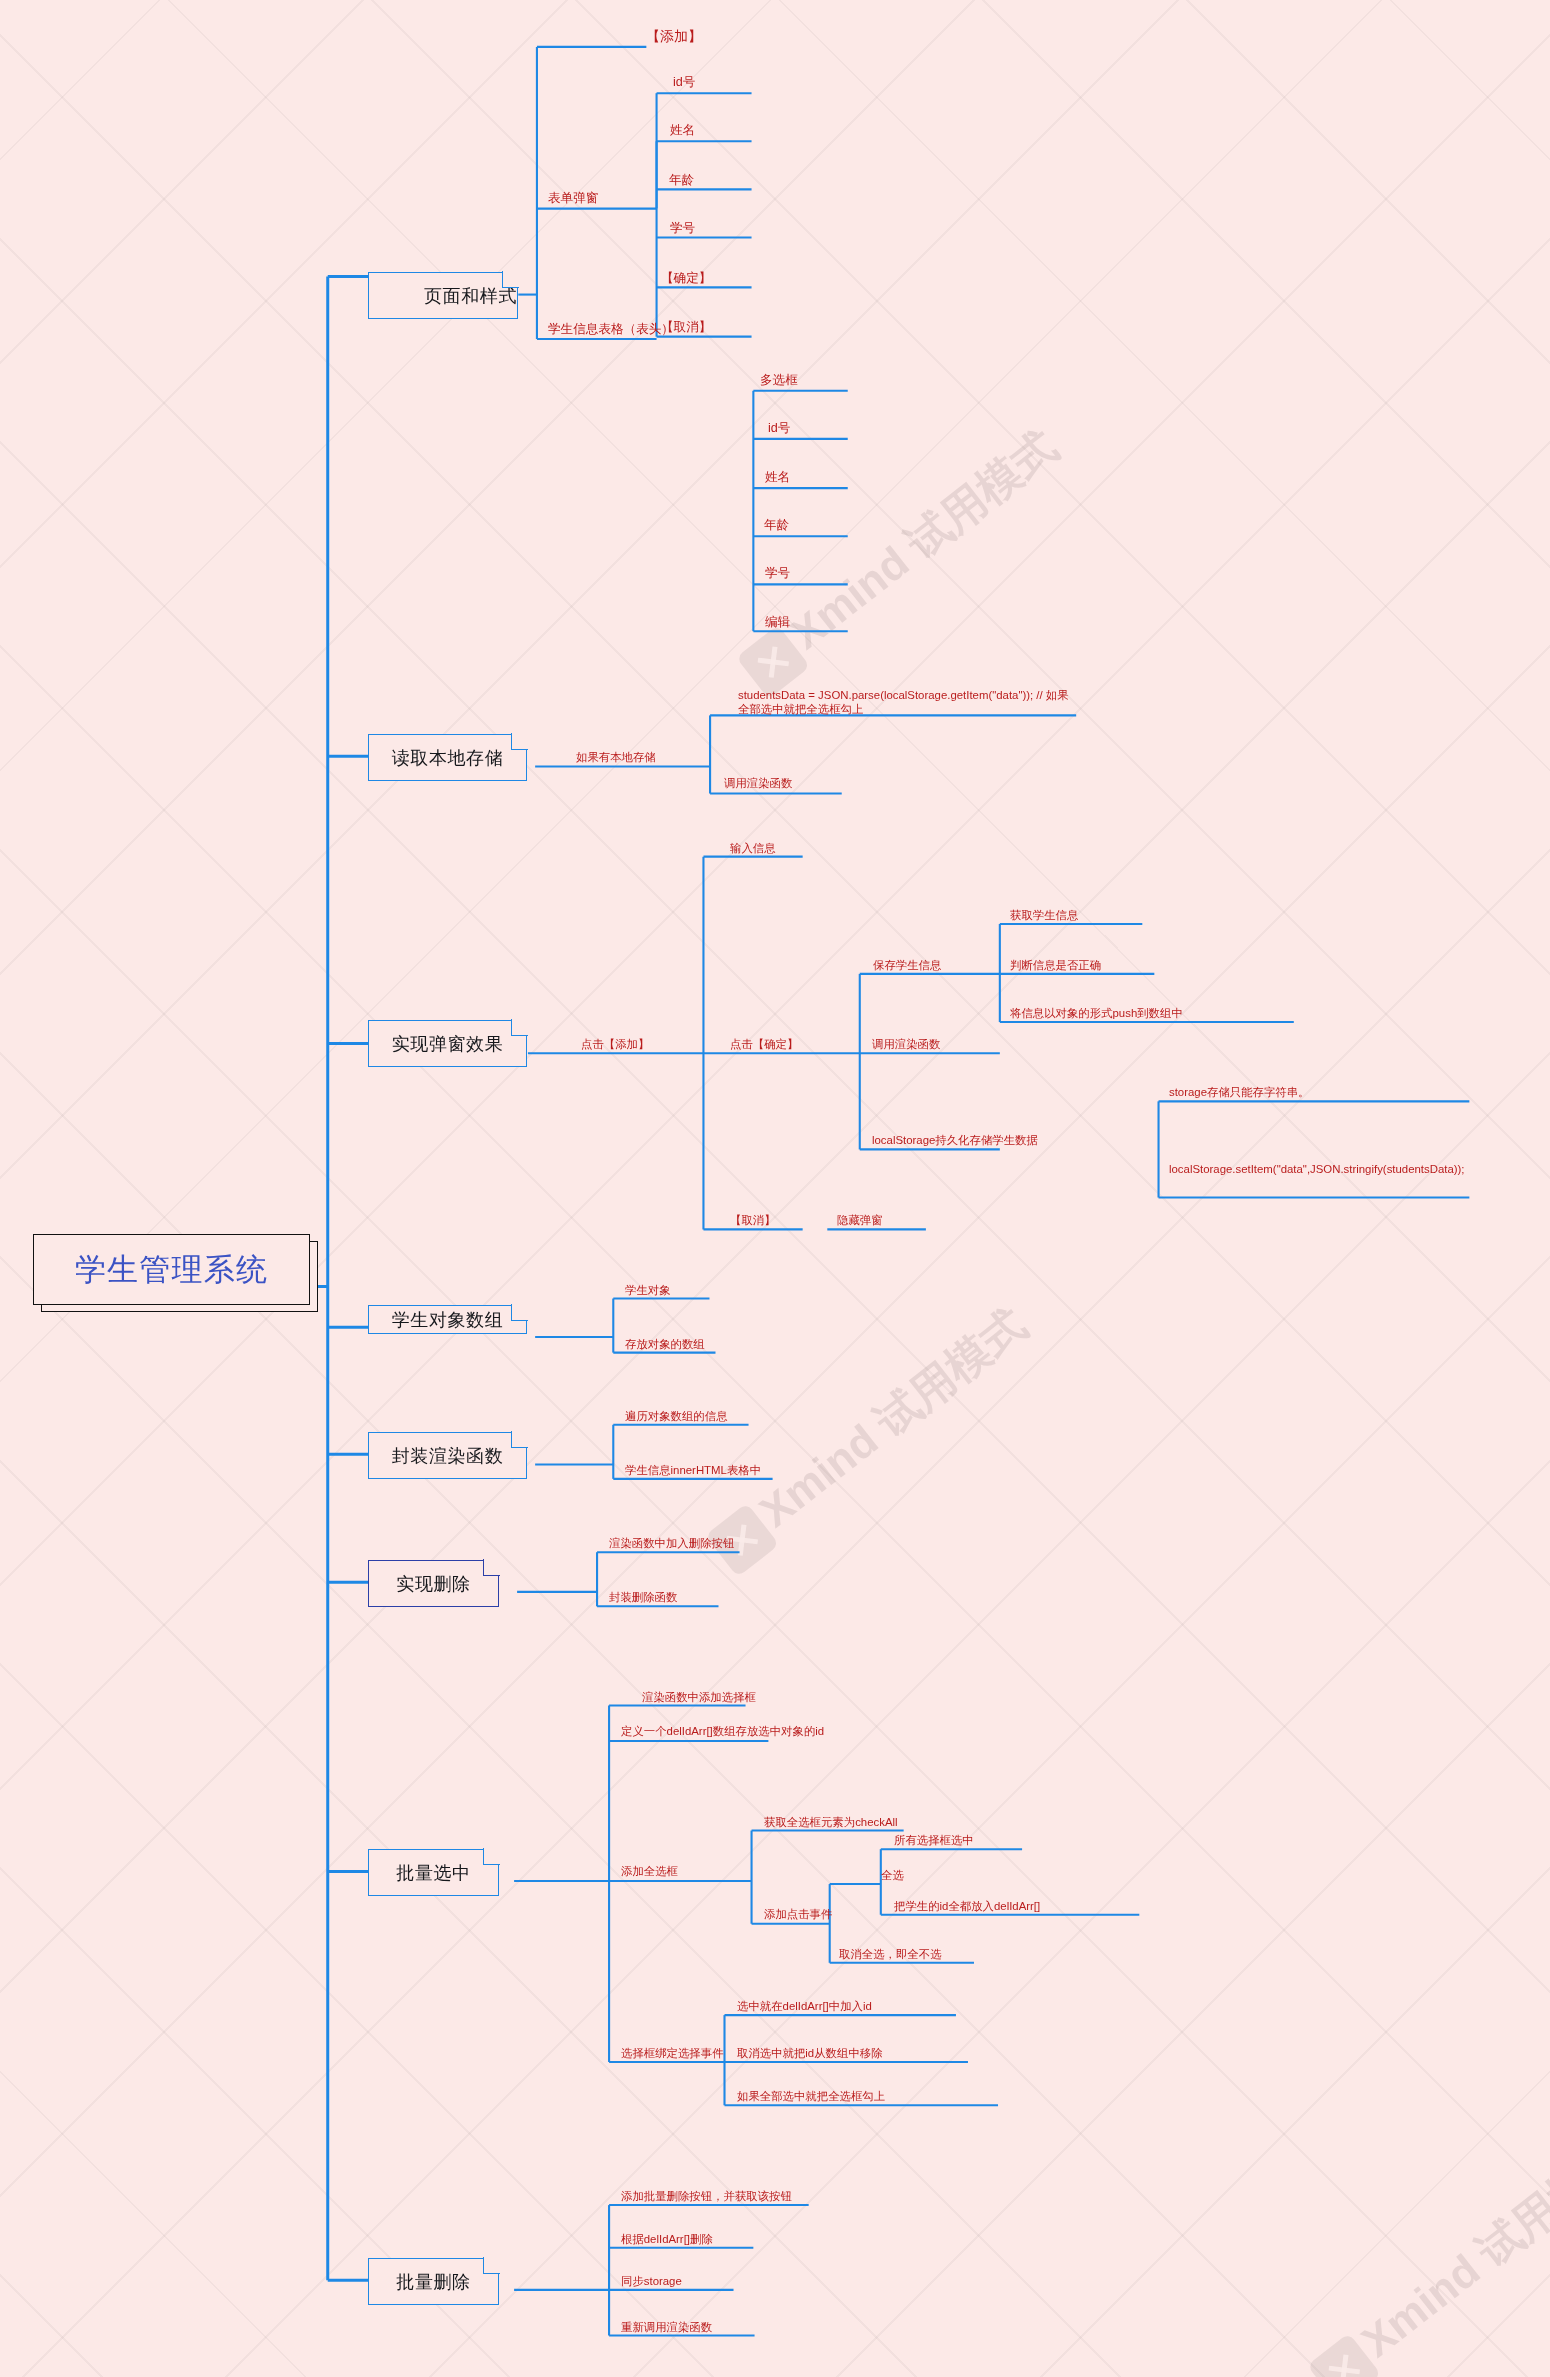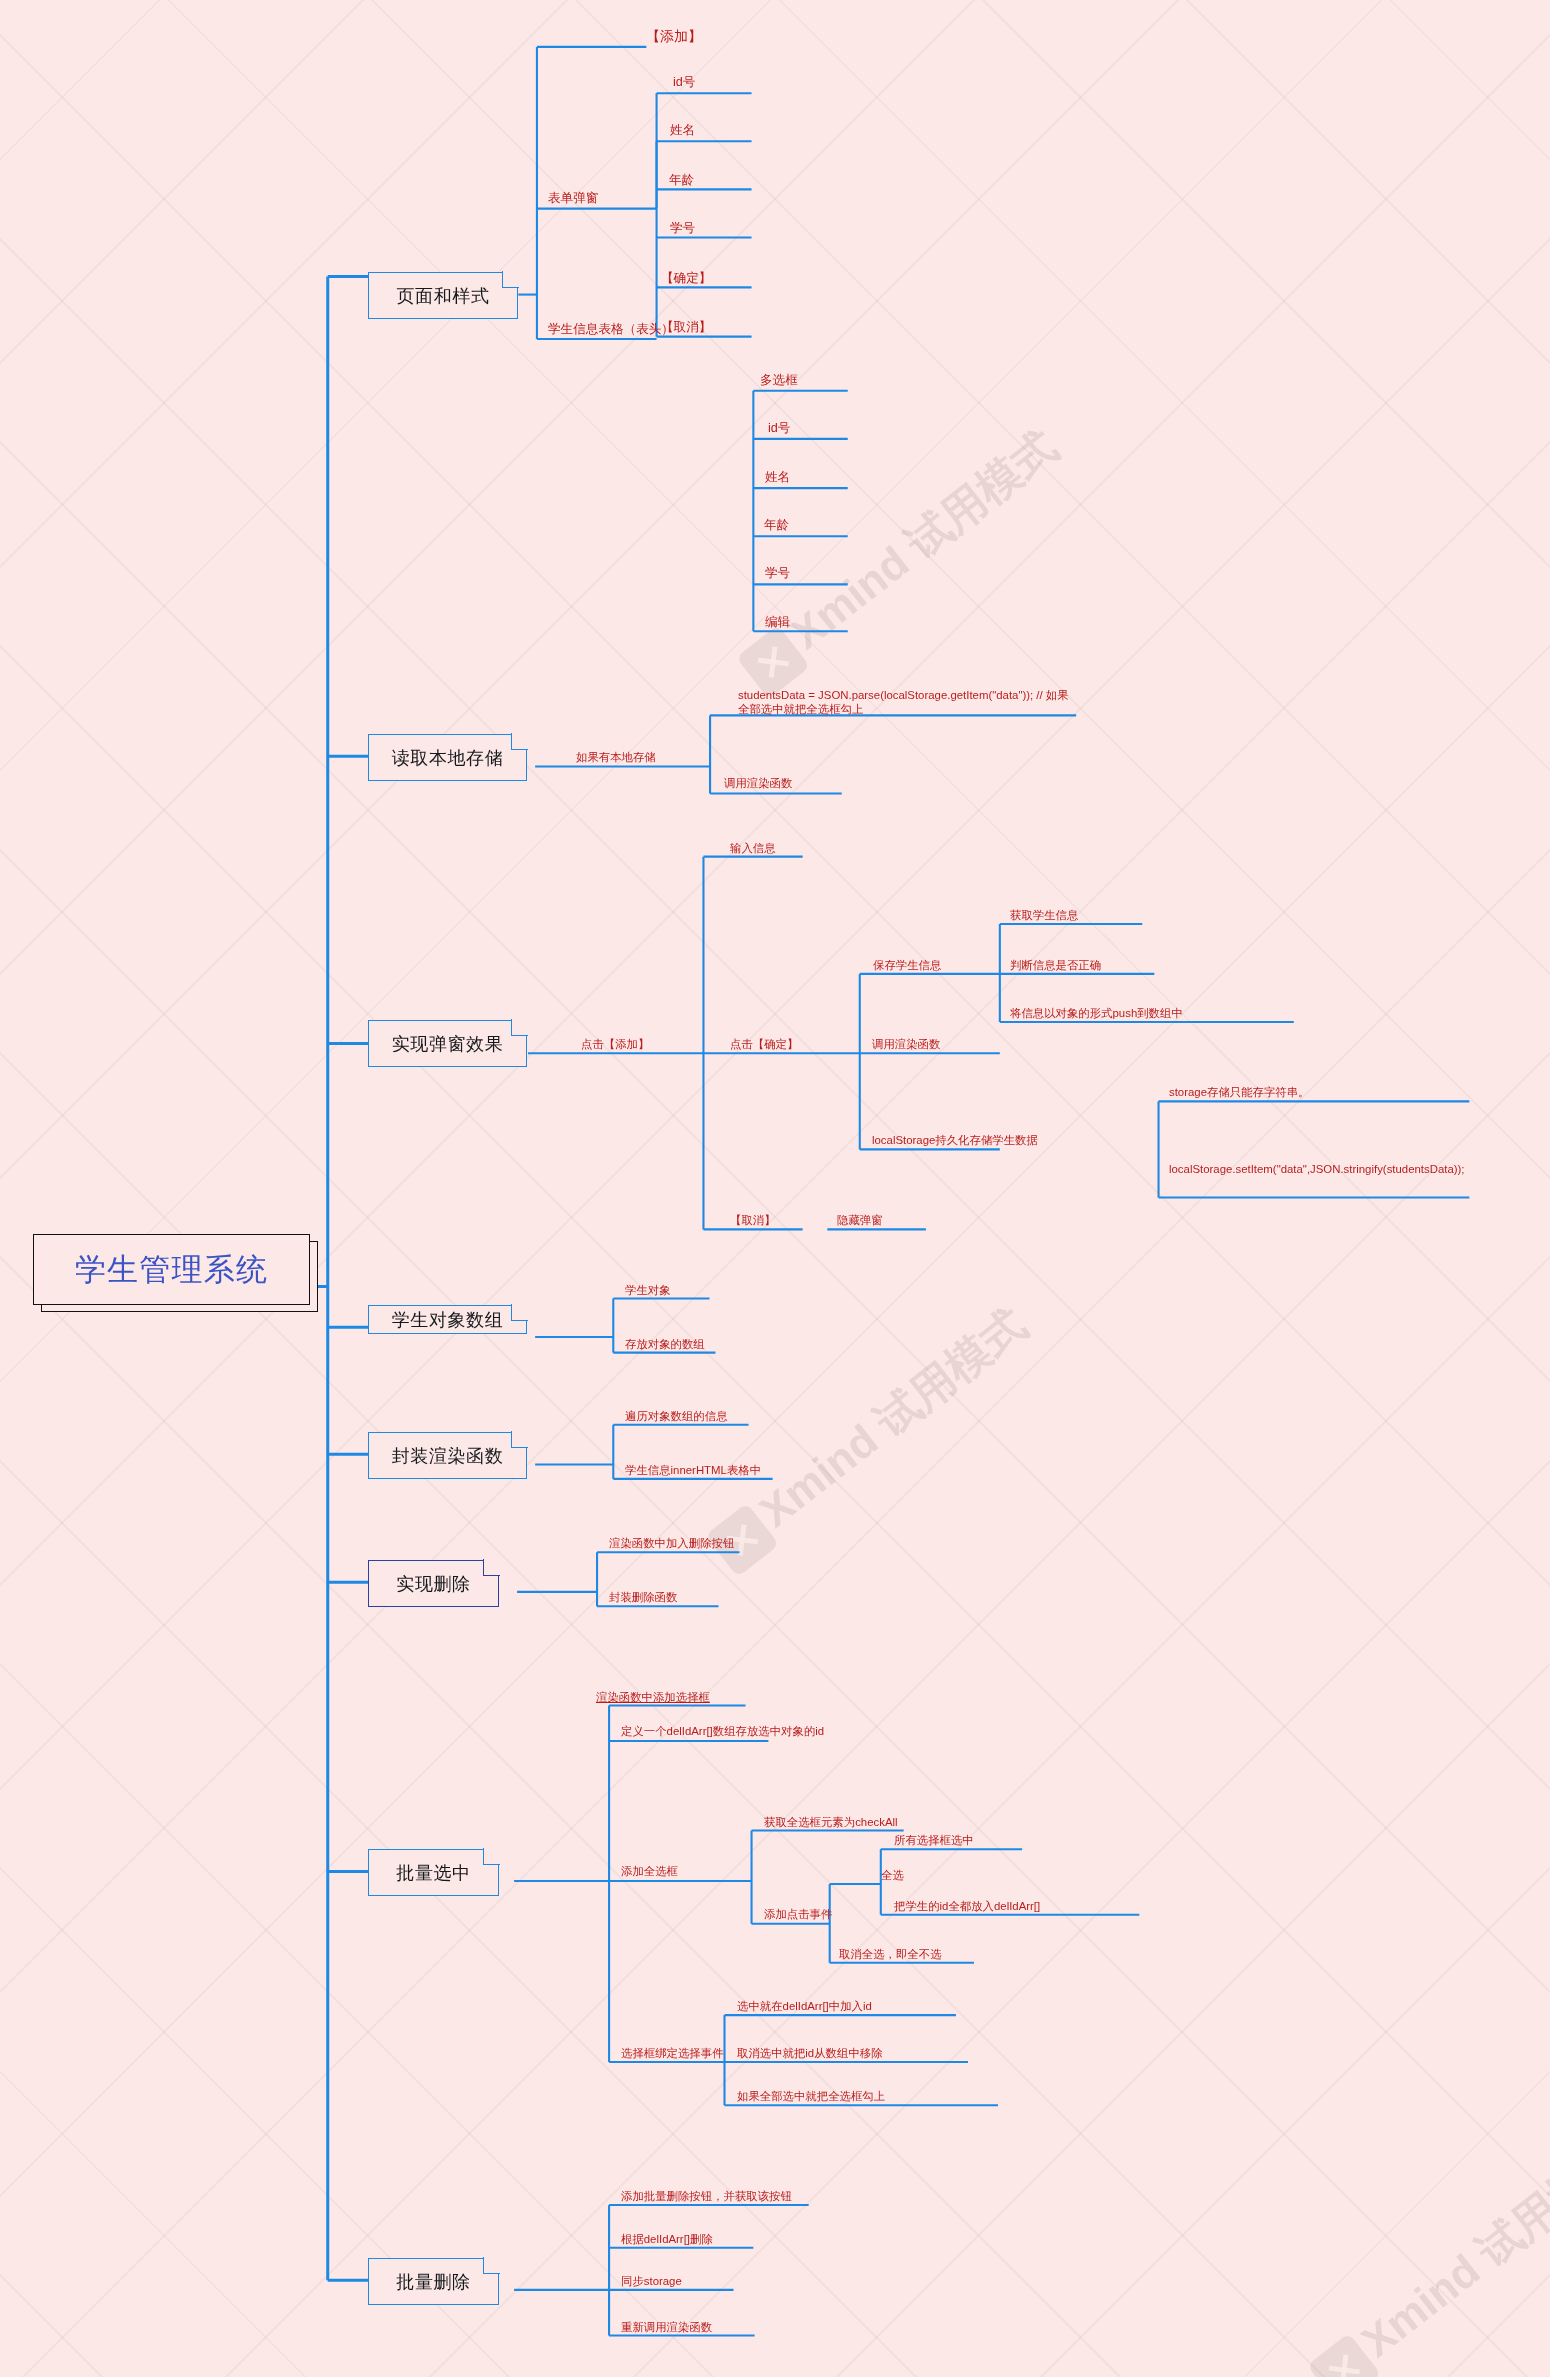--- a/index.html
+++ b/index.html
@@ -201,21 +201,21 @@
       <path d="M1013 3809 L1220 3809"></path>
       <path d="M1013 3885 L1255 3885"></path>
     </g>
   </svg>
 
   <div class="root-shadow" style="left:41px;top:1241px;width:277px;height:71px;"></div>
   <div class="root" style="left:33px;top:1234px;width:277px;height:71px;">
     <span>学生管理系统</span>
   </div>
 
-  <div class="n1" style="left:368px;top:272px;width:150px;height:47px;">
+  <div class="n1" style="left:368px;top:272px;width:150px;height:47px;justify-content:flex-end;">
     <span>页面和样式</span>
       <i class="fold"></i>
   </div>
   <div class="n1" style="left:368px;top:734px;width:159px;height:47px;">
     <span>读取本地存储</span>
       <i class="fold"></i>
   </div>
   <div class="n1" style="left:368px;top:1020px;width:159px;height:47px;">
     <span>实现弹窗效果</span>
       <i class="fold"></i>
@@ -282,21 +282,21 @@
 
   <div class="leaf s20" style="left:625px;top:1283px;">学生对象</div>
   <div class="leaf s20" style="left:625px;top:1337px;">存放对象的数组</div>
 
   <div class="leaf s20" style="left:625px;top:1409px;">遍历对象数组的信息</div>
   <div class="leaf s20" style="left:625px;top:1463px;">学生信息innerHTML表格中</div>
 
   <div class="leaf s20" style="left:609px;top:1536px;">渲染函数中加入删除按钮</div>
   <div class="leaf s20" style="left:609px;top:1590px;">封装删除函数</div>
 
-  <div class="leaf s20" style="left:596px;top:1690px;text-decoration:underline;">渲染函数中添加选择框</div>
+  <div class="leaf s20" style="left:642px;top:1690px;">渲染函数中添加选择框</div>
   <div class="leaf s20" style="left:621px;top:1724px;">定义一个delIdArr[]数组存放选中对象的id</div>
   <div class="leaf s20" style="left:621px;top:1864px;">添加全选框</div>
   <div class="leaf s20" style="left:621px;top:2046px;">选择框绑定选择事件</div>
 
   <div class="leaf s20" style="left:764px;top:1815px;">获取全选框元素为checkAll</div>
   <div class="leaf s20" style="left:764px;top:1907px;">添加点击事件</div>
 
   <div class="leaf s20" style="left:839px;top:1868px;margin-left:42px;">全选</div>
   <div class="leaf s20" style="left:839px;top:1947px;">取消全选，即全不选</div>
 

